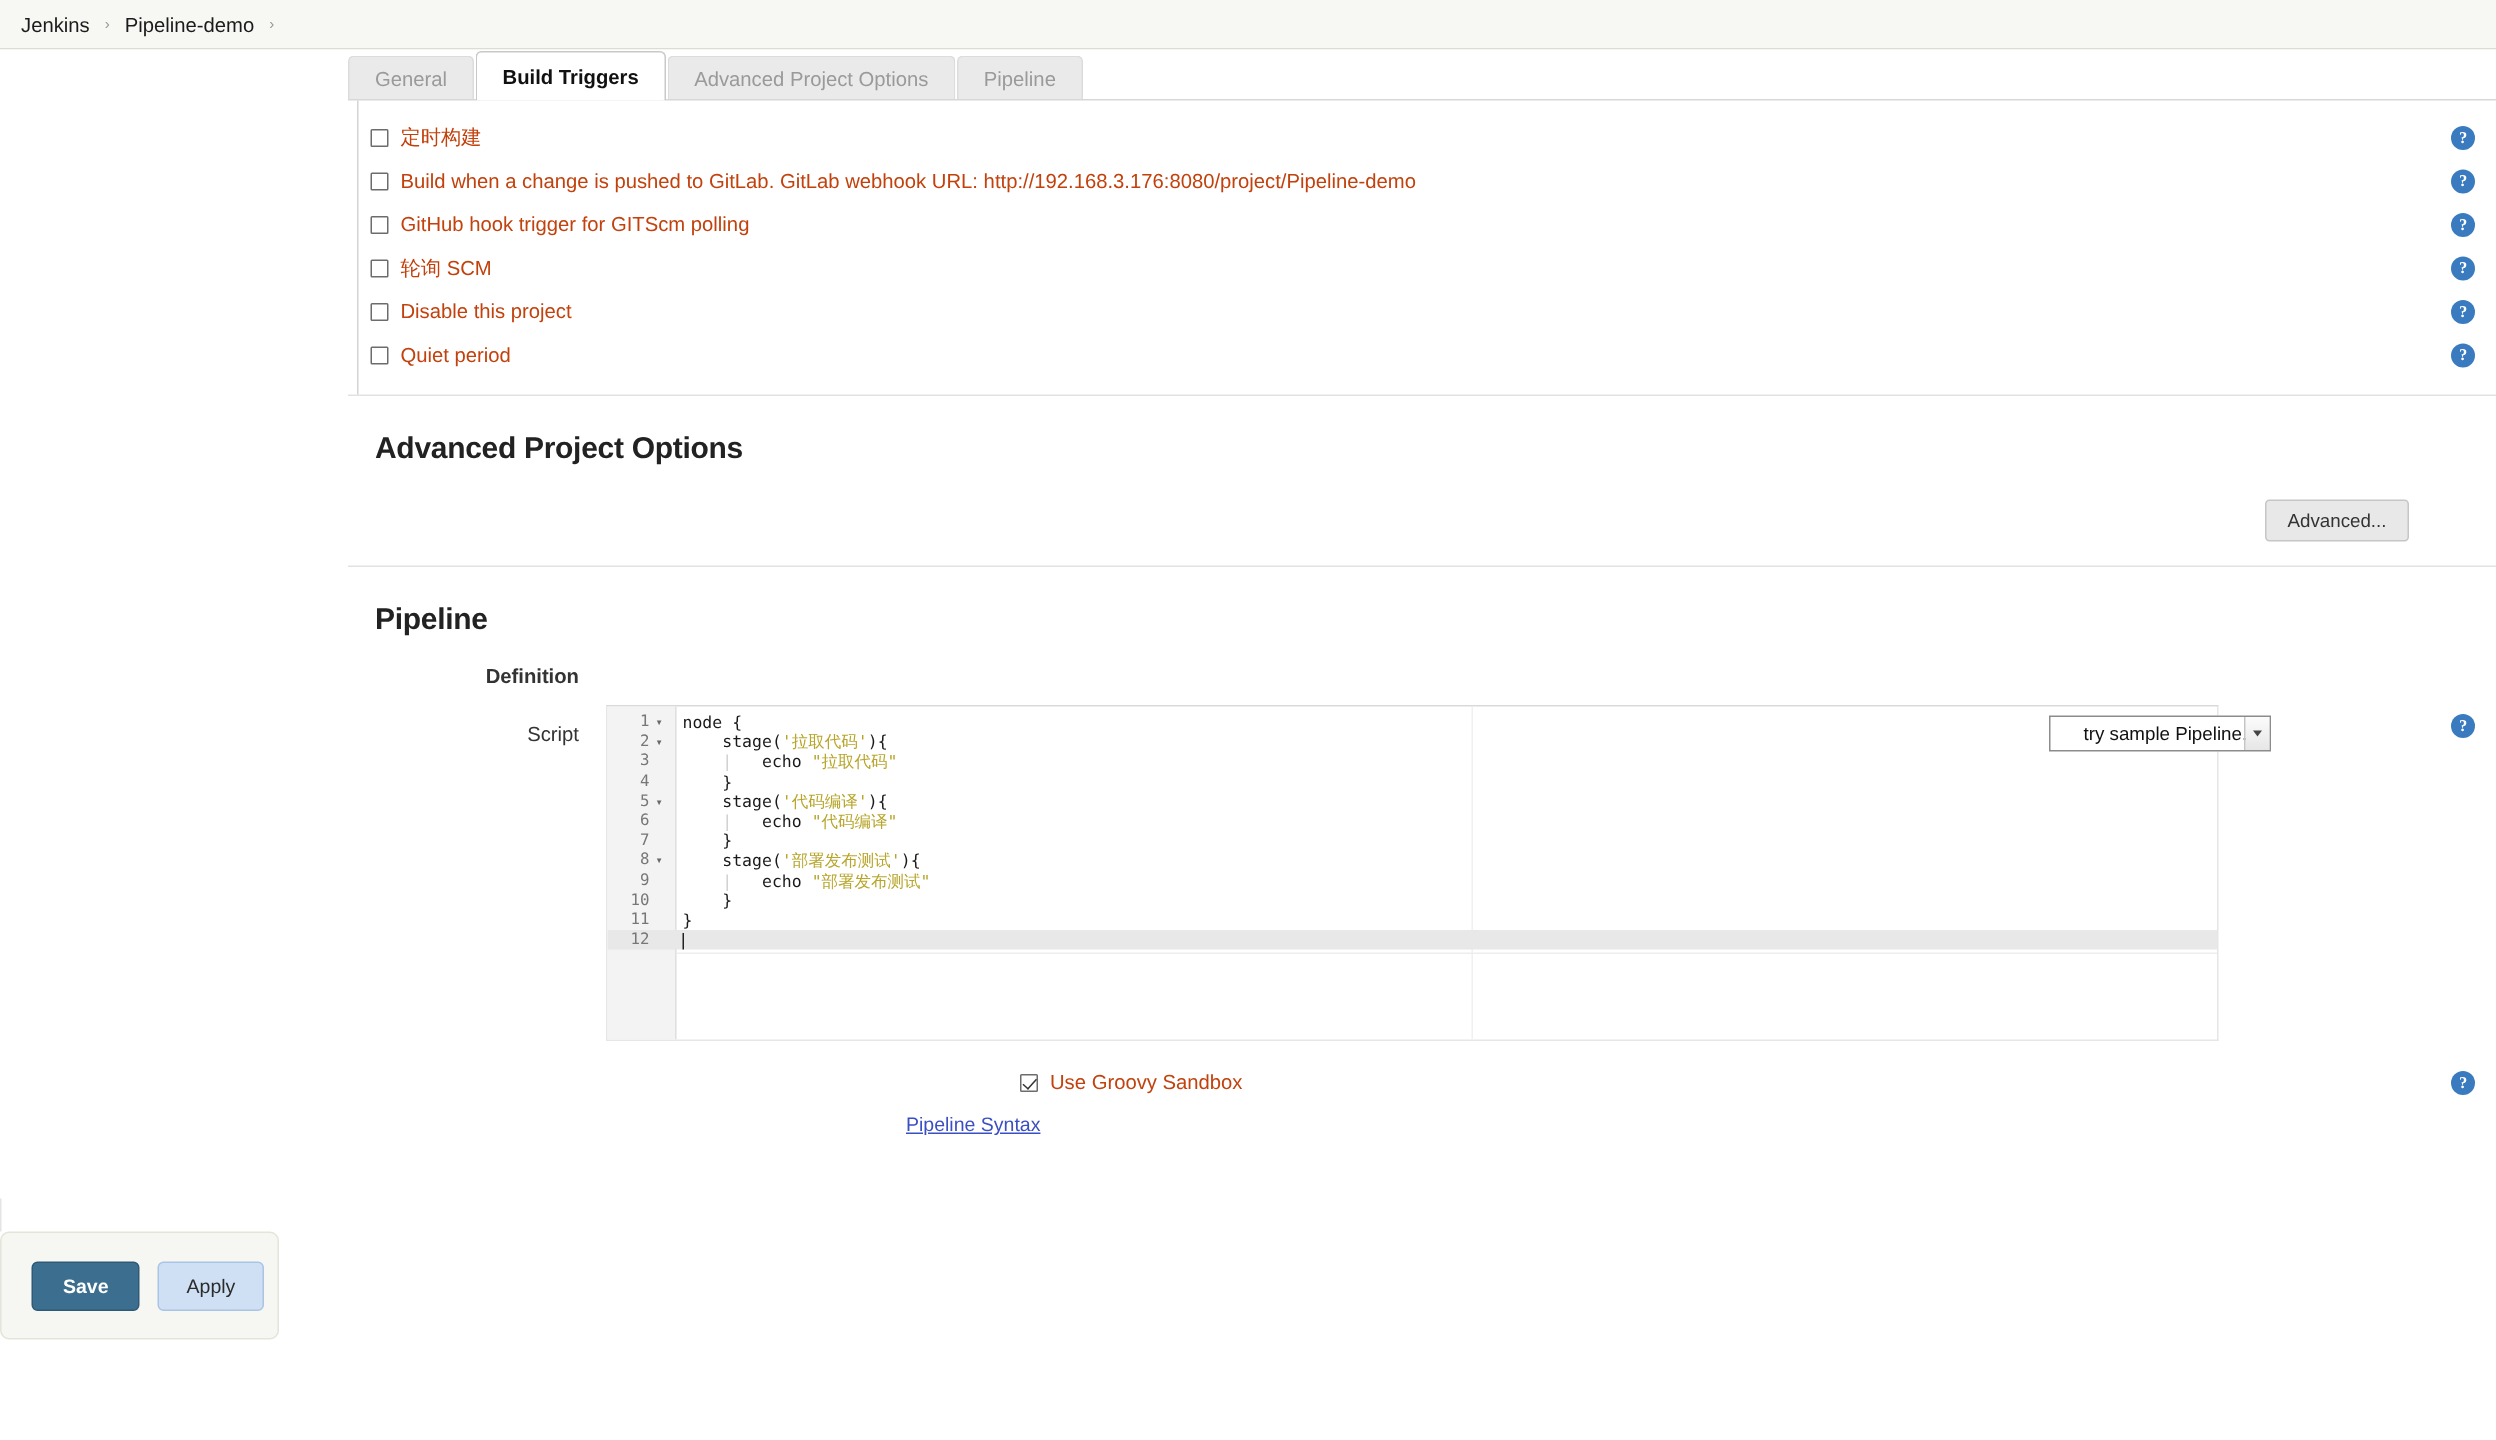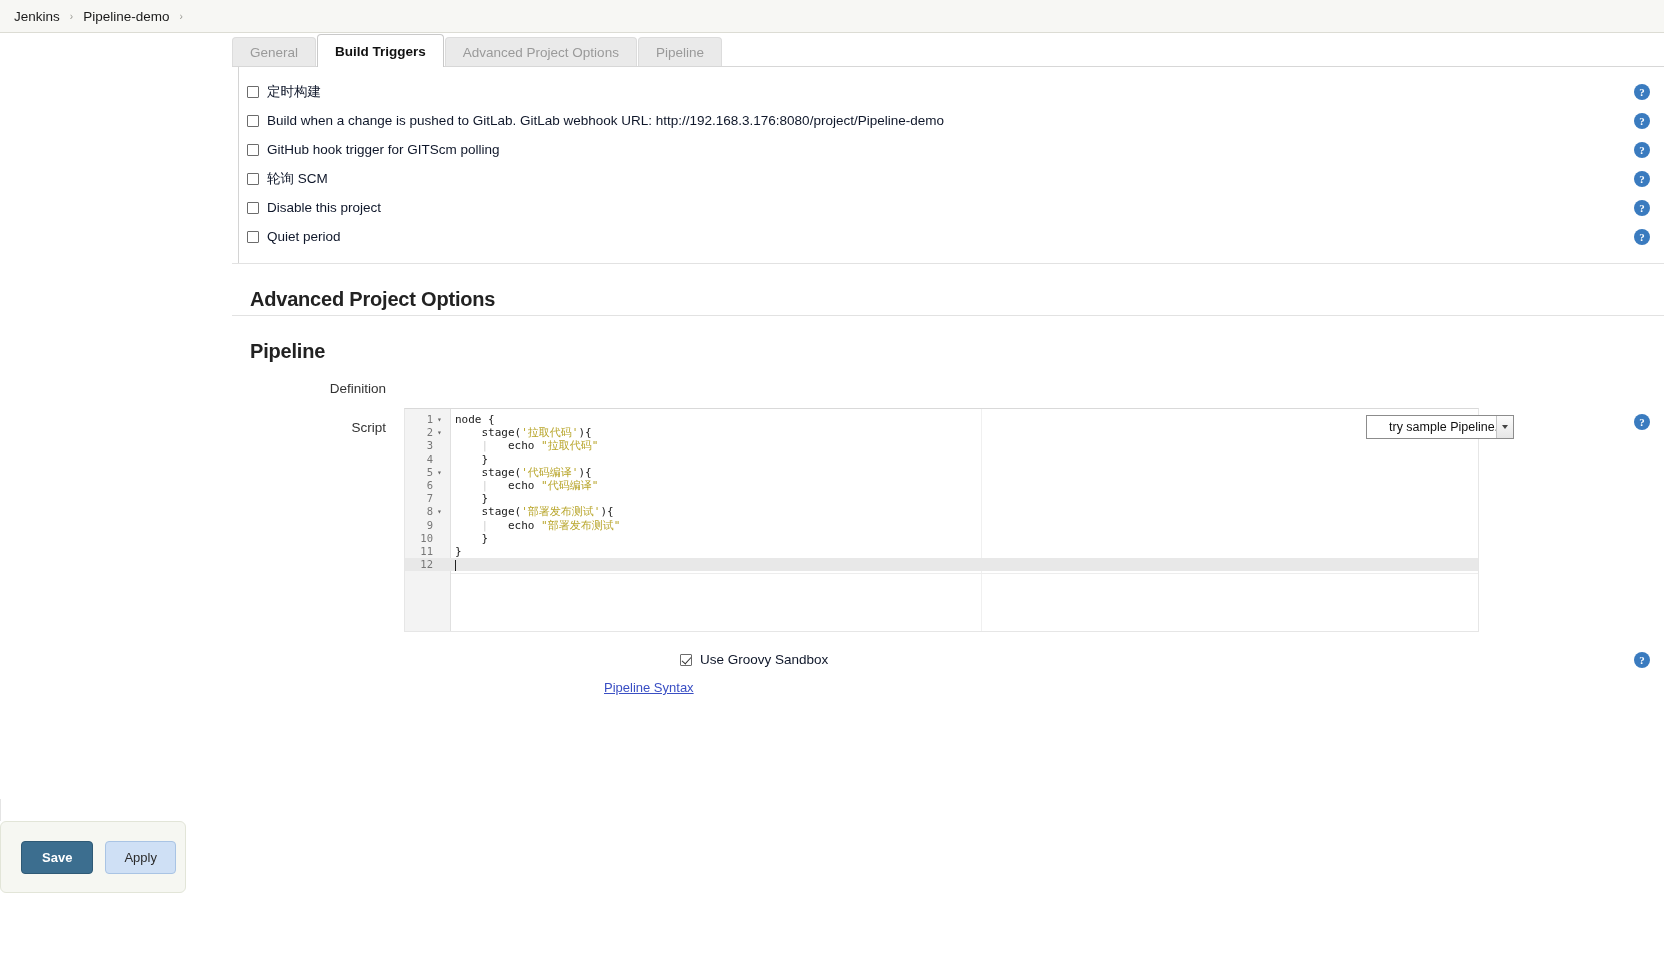--- a/index.html
+++ b/index.html
@@ -96,21 +96,21 @@
   .cbox.checked::after {
     content: "";
     position: absolute;
     left: 3px; top: 0px;
     width: 4px; height: 8px;
     border: solid #333;
     border-width: 0 1.6px 1.6px 0;
     transform: rotate(42deg);
   }
   .check-label {
-    font-size: 13.5px; color: #0f172a; white-space: nowrap;
+    font-size: 13.5px; color: #c2410c; white-space: nowrap;
   }
   .help-icon {
     position: absolute; right: 14px;
     width: 16px; height: 16px; border-radius: 50%;
     background: #3a7bbf;
     color: #fff; font-size: 11px; font-weight: bold;
     line-height: 16px; text-align: center;
     cursor: pointer;
     font-family: "Liberation Serif", serif;
   }
@@ -137,20 +137,21 @@
     border-radius: 3px;
     padding: 6px 14px;
     font-size: 12.5px; color: #333;
     cursor: pointer;
   }
 
   
   .def-row {
     display: flex; align-items: flex-start;
     padding: 14px 0 6px 0;
+    font-weight: bold;
   }
   .field-label {
     width: 172px; text-align: right; padding-right: 18px;
     font-size: 13.5px; color: #333;
   }
   .select-wrap {
     position: relative;
     width: 1147px; height: 28px;
   }
   select.def-select, .fake-select {
@@ -369,20 +370,23 @@
           <div class="check-row">
             <span class="cbox"></span>
             <span class="check-label">Quiet period</span>
             <span class="help-icon"></span>
           </div>
 
         </div>
 
         <div class="section">
           <div class="section-title">Advanced Project Options</div>
+          <div class="adv-row">
+            <button class="adv-btn">Advanced...</button>
+          </div>
         </div>
 
         <div class="section">
           <div class="section-title">Pipeline</div>
 
           <div class="def-row">
             <div class="field-label">Definition</div>
           </div>
 
           <div class="script-row">

